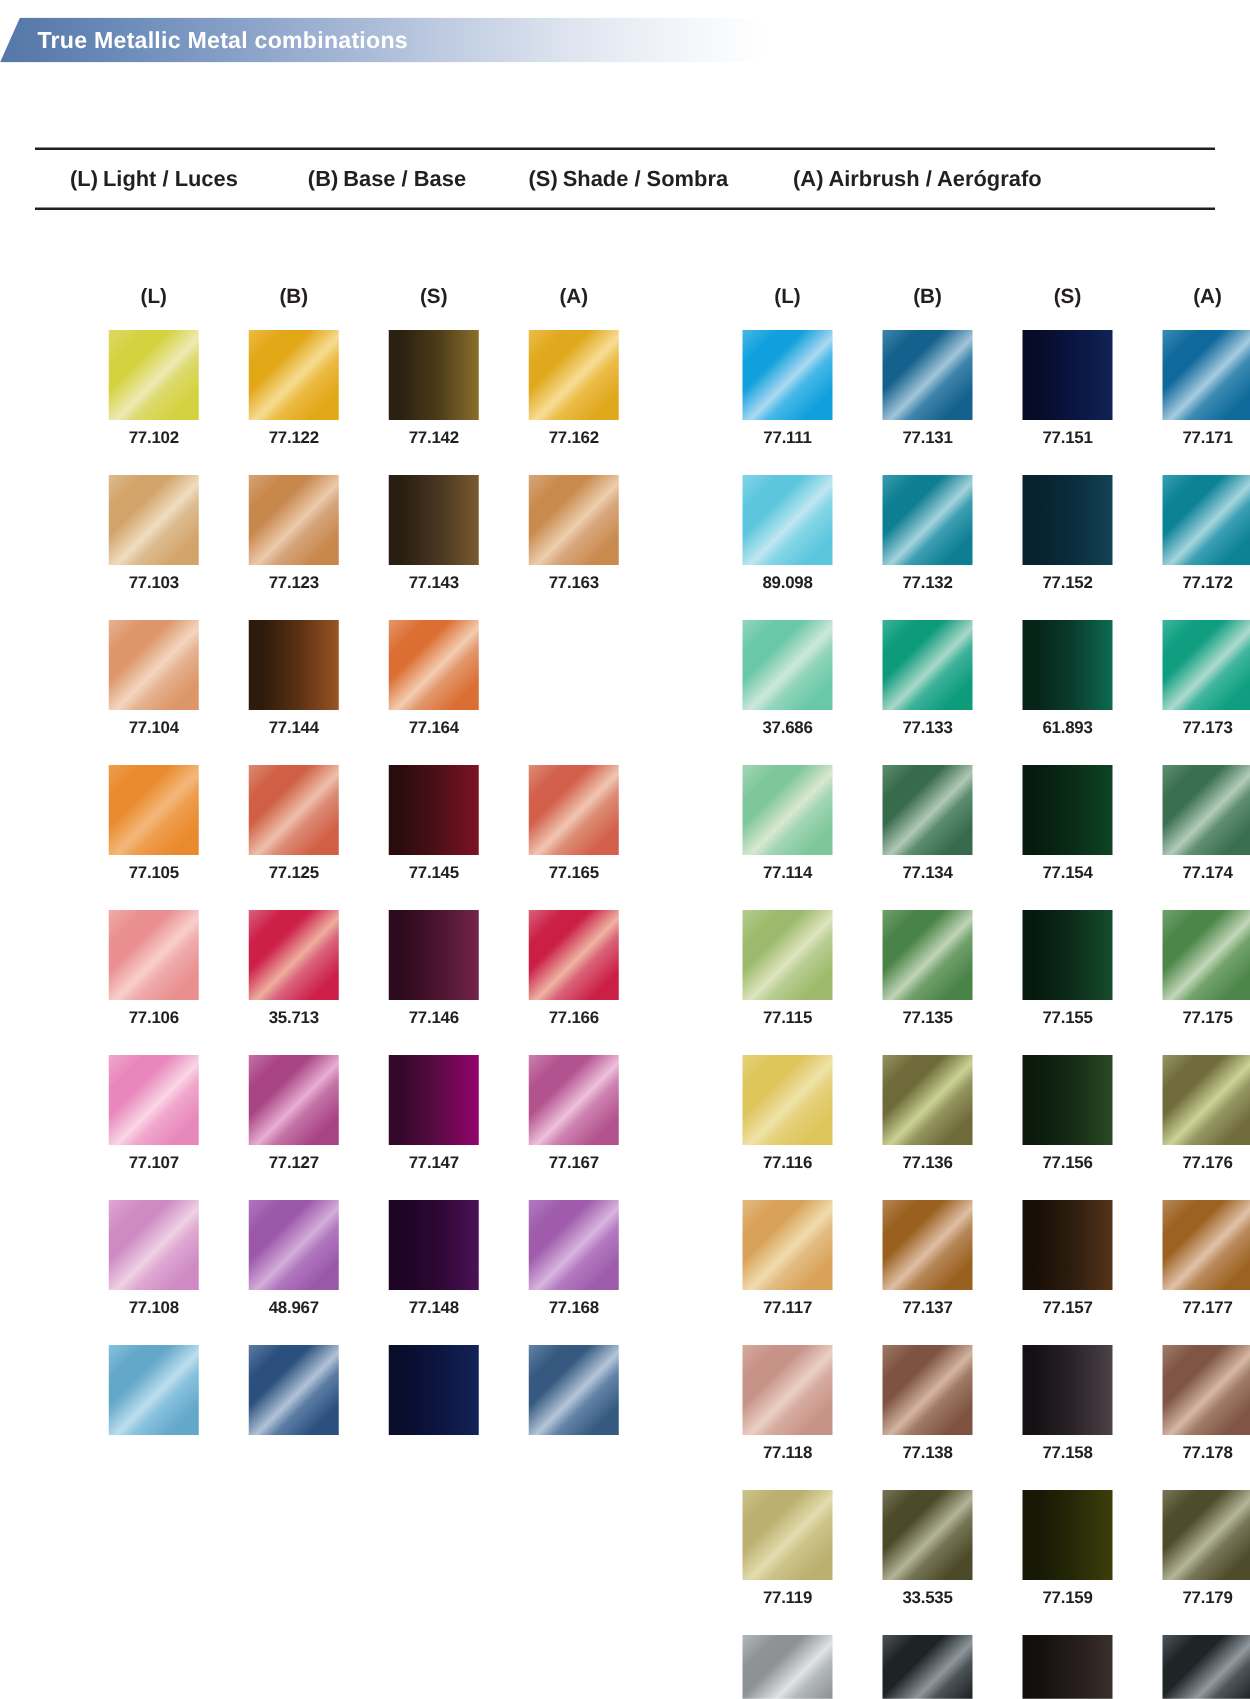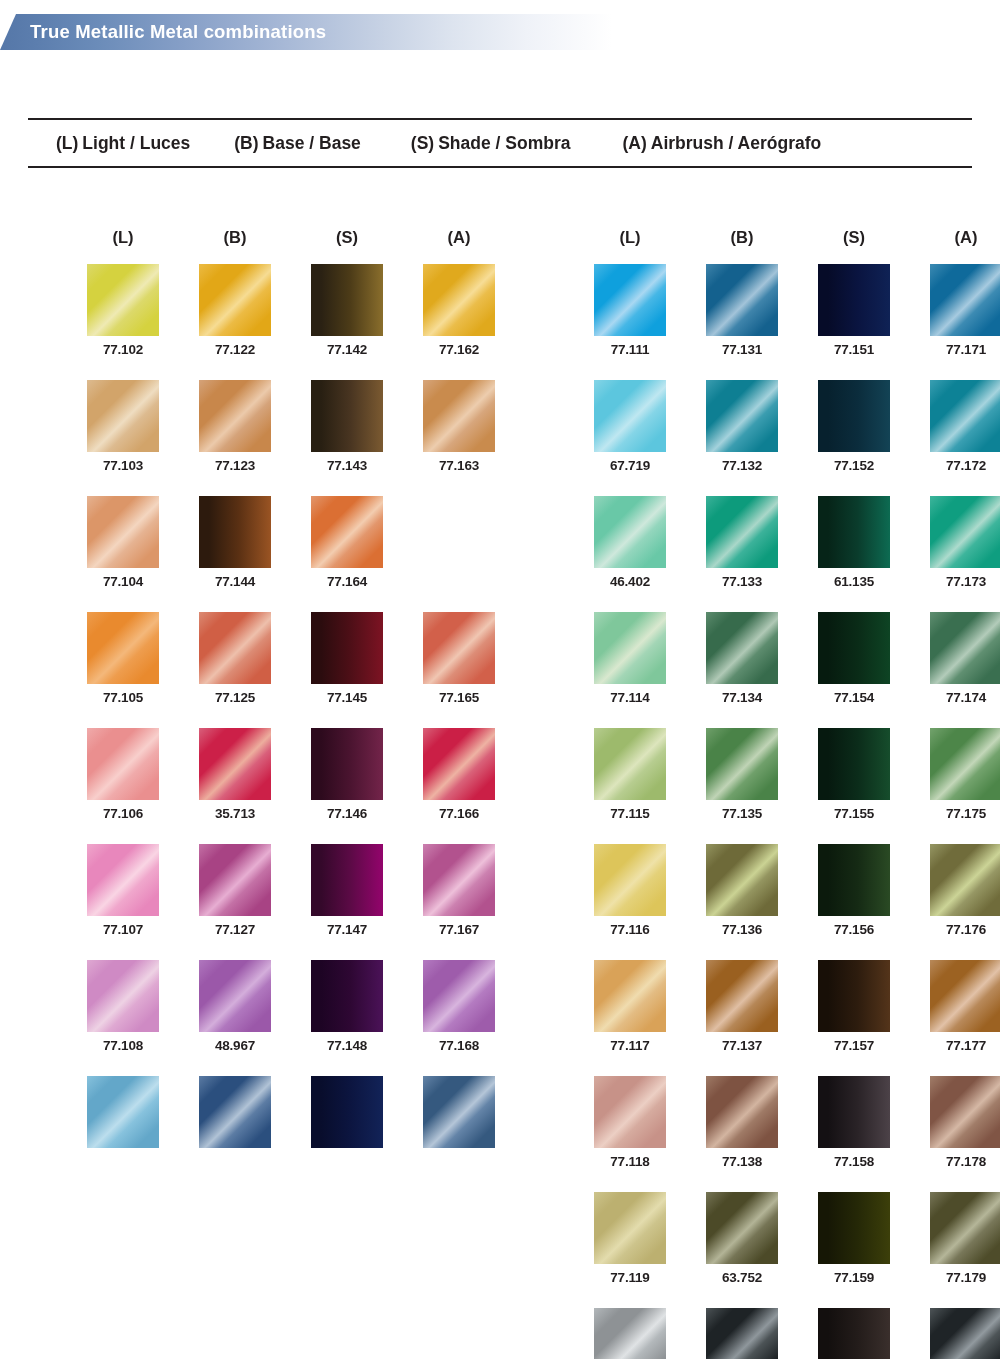--- a/index.html
+++ b/index.html
@@ -70,21 +70,21 @@
     align-items: center;
   }
   .legend-item {
     font-size: 17.5px;
     font-weight: bold;
     white-space: nowrap;
     color: #231f20;
   }
   .legend-item .paren { margin-right: 4px; }
   .li-0 { margin-left: 28px; }
-  .li-1 { margin-left: 44px; }
+  .li-1 { margin-left: 56px; }
   .li-2 { margin-left: 50px; }
   .li-3 { margin-left: 52px; }
 
   
   .block {
     position: absolute;
     top: 228px;
   }
   .block-left  { left: 78px; }
   .block-right { left: 585px; }
@@ -318,47 +318,47 @@
           <div class="code">77.151</div>
         </div>
         <div class="swatch-cell">
           <div class="swatch" style="background: linear-gradient(135deg, rgb(61, 139, 179) 0%, rgb(15, 106, 155) 20%, rgb(15, 106, 155) 34%, rgb(167, 203, 224) 54%, rgb(61, 139, 179) 64%, rgb(15, 106, 155) 84%, rgb(15, 106, 155) 100%);"></div>
           <div class="code">77.171</div>
         </div>
       </div>
       <div class="swatch-row">
         <div class="swatch-cell">
           <div class="swatch" style="background: linear-gradient(135deg, rgb(133, 213, 231) 0%, rgb(92, 198, 222) 20%, rgb(92, 198, 222) 34%, rgb(191, 231, 241) 54%, rgb(133, 213, 231) 64%, rgb(92, 198, 222) 84%, rgb(92, 198, 222) 100%);"></div>
-          <div class="code">67.719</div>
+          <div class="code">89.098</div>
         </div>
         <div class="swatch-cell">
           <div class="swatch" style="background: linear-gradient(135deg, rgb(59, 157, 176) 0%, rgb(14, 127, 147) 20%, rgb(14, 127, 147) 34%, rgb(164, 210, 220) 54%, rgb(59, 157, 176) 64%, rgb(14, 127, 147) 84%, rgb(14, 127, 147) 100%);"></div>
           <div class="code">77.132</div>
         </div>
         <div class="swatch-cell">
           <div class="swatch" style="background: linear-gradient(to right, rgb(7, 33, 46) 0%, rgb(7, 33, 46) 14%, rgb(11, 44, 60) 55%, rgb(19, 67, 85) 100%);"></div>
           <div class="code">77.152</div>
         </div>
         <div class="swatch-cell">
           <div class="swatch" style="background: linear-gradient(135deg, rgb(58, 159, 178) 0%, rgb(13, 130, 150) 20%, rgb(13, 130, 150) 34%, rgb(166, 212, 222) 54%, rgb(58, 159, 178) 64%, rgb(13, 130, 150) 84%, rgb(13, 130, 150) 100%);"></div>
           <div class="code">77.172</div>
         </div>
       </div>
       <div class="swatch-row">
         <div class="swatch-cell">
           <div class="swatch" style="background: linear-gradient(135deg, rgb(147, 214, 189) 0%, rgb(105, 200, 167) 20%, rgb(105, 200, 167) 34%, rgb(207, 232, 220) 54%, rgb(147, 214, 189) 64%, rgb(105, 200, 167) 84%, rgb(105, 200, 167) 100%);"></div>
-          <div class="code">46.402</div>
+          <div class="code">37.686</div>
         </div>
         <div class="swatch-cell">
           <div class="swatch" style="background: linear-gradient(135deg, rgb(60, 178, 154) 0%, rgb(13, 155, 124) 20%, rgb(13, 155, 124) 34%, rgb(170, 215, 201) 54%, rgb(60, 178, 154) 64%, rgb(13, 155, 124) 84%, rgb(13, 155, 124) 100%);"></div>
           <div class="code">77.133</div>
         </div>
         <div class="swatch-cell">
           <div class="swatch" style="background: linear-gradient(to right, rgb(6, 36, 24) 0%, rgb(6, 36, 24) 14%, rgb(10, 60, 44) 55%, rgb(13, 107, 82) 100%);"></div>
-          <div class="code">61.135</div>
+          <div class="code">61.893</div>
         </div>
         <div class="swatch-cell">
           <div class="swatch" style="background: linear-gradient(135deg, rgb(62, 181, 156) 0%, rgb(15, 158, 128) 20%, rgb(15, 158, 128) 34%, rgb(173, 219, 205) 54%, rgb(62, 181, 156) 64%, rgb(15, 158, 128) 84%, rgb(15, 158, 128) 100%);"></div>
           <div class="code">77.173</div>
         </div>
       </div>
       <div class="swatch-row">
         <div class="swatch-cell">
           <div class="swatch" style="background: linear-gradient(135deg, rgb(163, 214, 182) 0%, rgb(127, 199, 155) 20%, rgb(127, 199, 155) 34%, rgb(217, 232, 207) 54%, rgb(163, 214, 182) 64%, rgb(127, 199, 155) 84%, rgb(127, 199, 155) 100%);"></div>
           <div class="code">77.114</div>
@@ -448,21 +448,21 @@
           <div class="code">77.178</div>
         </div>
       </div>
       <div class="swatch-row">
         <div class="swatch-cell">
           <div class="swatch" style="background: linear-gradient(135deg, rgb(205, 196, 140) 0%, rgb(188, 176, 112) 20%, rgb(188, 176, 112) 34%, rgb(227, 220, 173) 54%, rgb(205, 196, 140) 64%, rgb(188, 176, 112) 84%, rgb(188, 176, 112) 100%);"></div>
           <div class="code">77.119</div>
         </div>
         <div class="swatch-cell">
           <div class="swatch" style="background: linear-gradient(135deg, rgb(118, 117, 86) 0%, rgb(76, 74, 40) 20%, rgb(76, 74, 40) 34%, rgb(179, 180, 151) 54%, rgb(118, 117, 86) 64%, rgb(76, 74, 40) 84%, rgb(76, 74, 40) 100%);"></div>
-          <div class="code">63.752</div>
+          <div class="code">33.535</div>
         </div>
         <div class="swatch-cell">
           <div class="swatch" style="background: linear-gradient(to right, rgb(22, 23, 5) 0%, rgb(22, 23, 5) 14%, rgb(37, 40, 7) 55%, rgb(60, 63, 10) 100%);"></div>
           <div class="code">77.159</div>
         </div>
         <div class="swatch-cell">
           <div class="swatch" style="background: linear-gradient(135deg, rgb(120, 119, 89) 0%, rgb(78, 76, 42) 20%, rgb(78, 76, 42) 34%, rgb(181, 182, 153) 54%, rgb(120, 119, 89) 64%, rgb(78, 76, 42) 84%, rgb(78, 76, 42) 100%);"></div>
           <div class="code">77.179</div>
         </div>
       </div>

